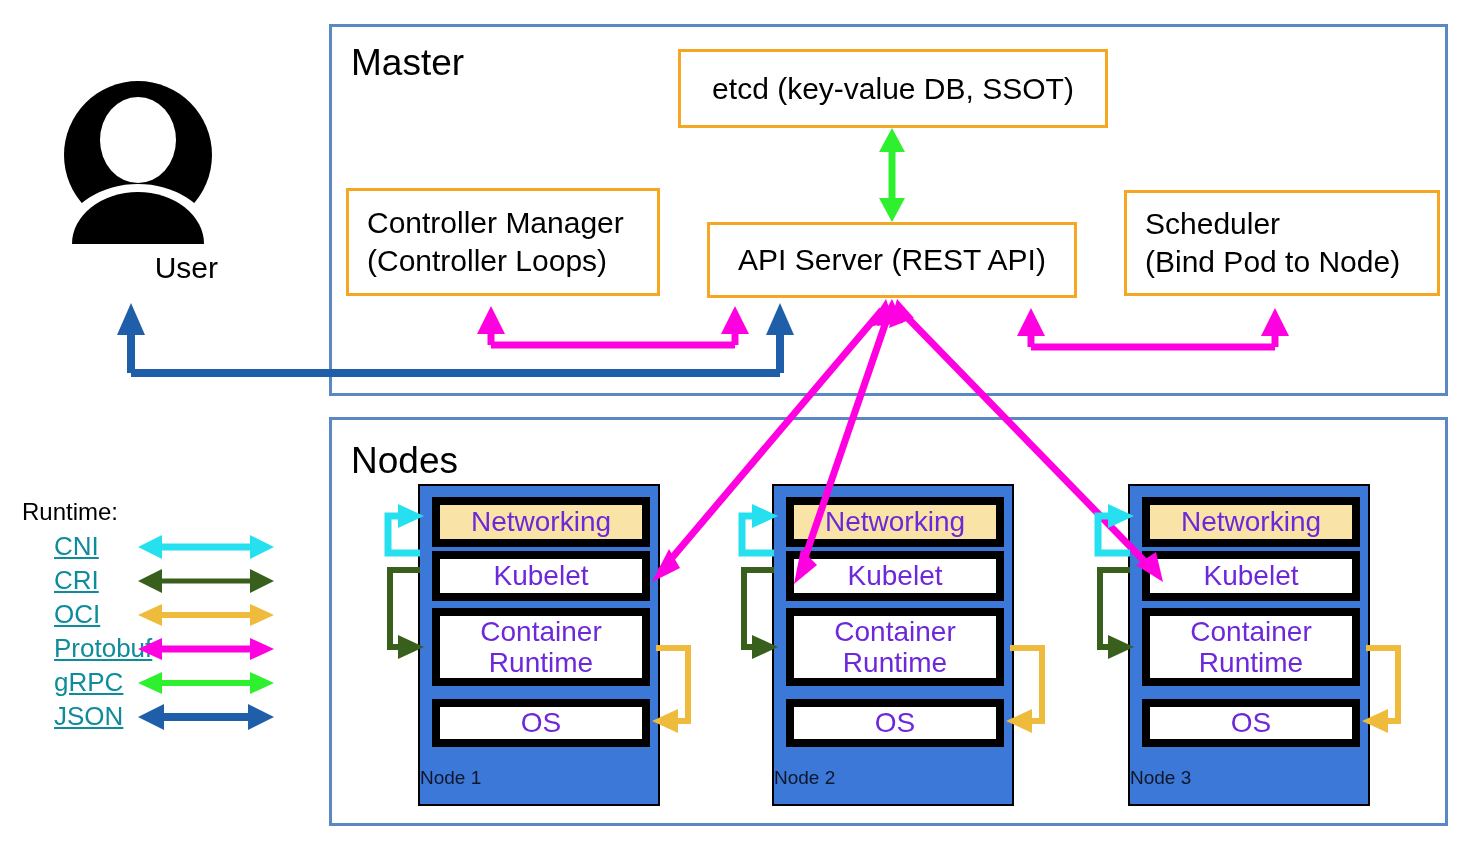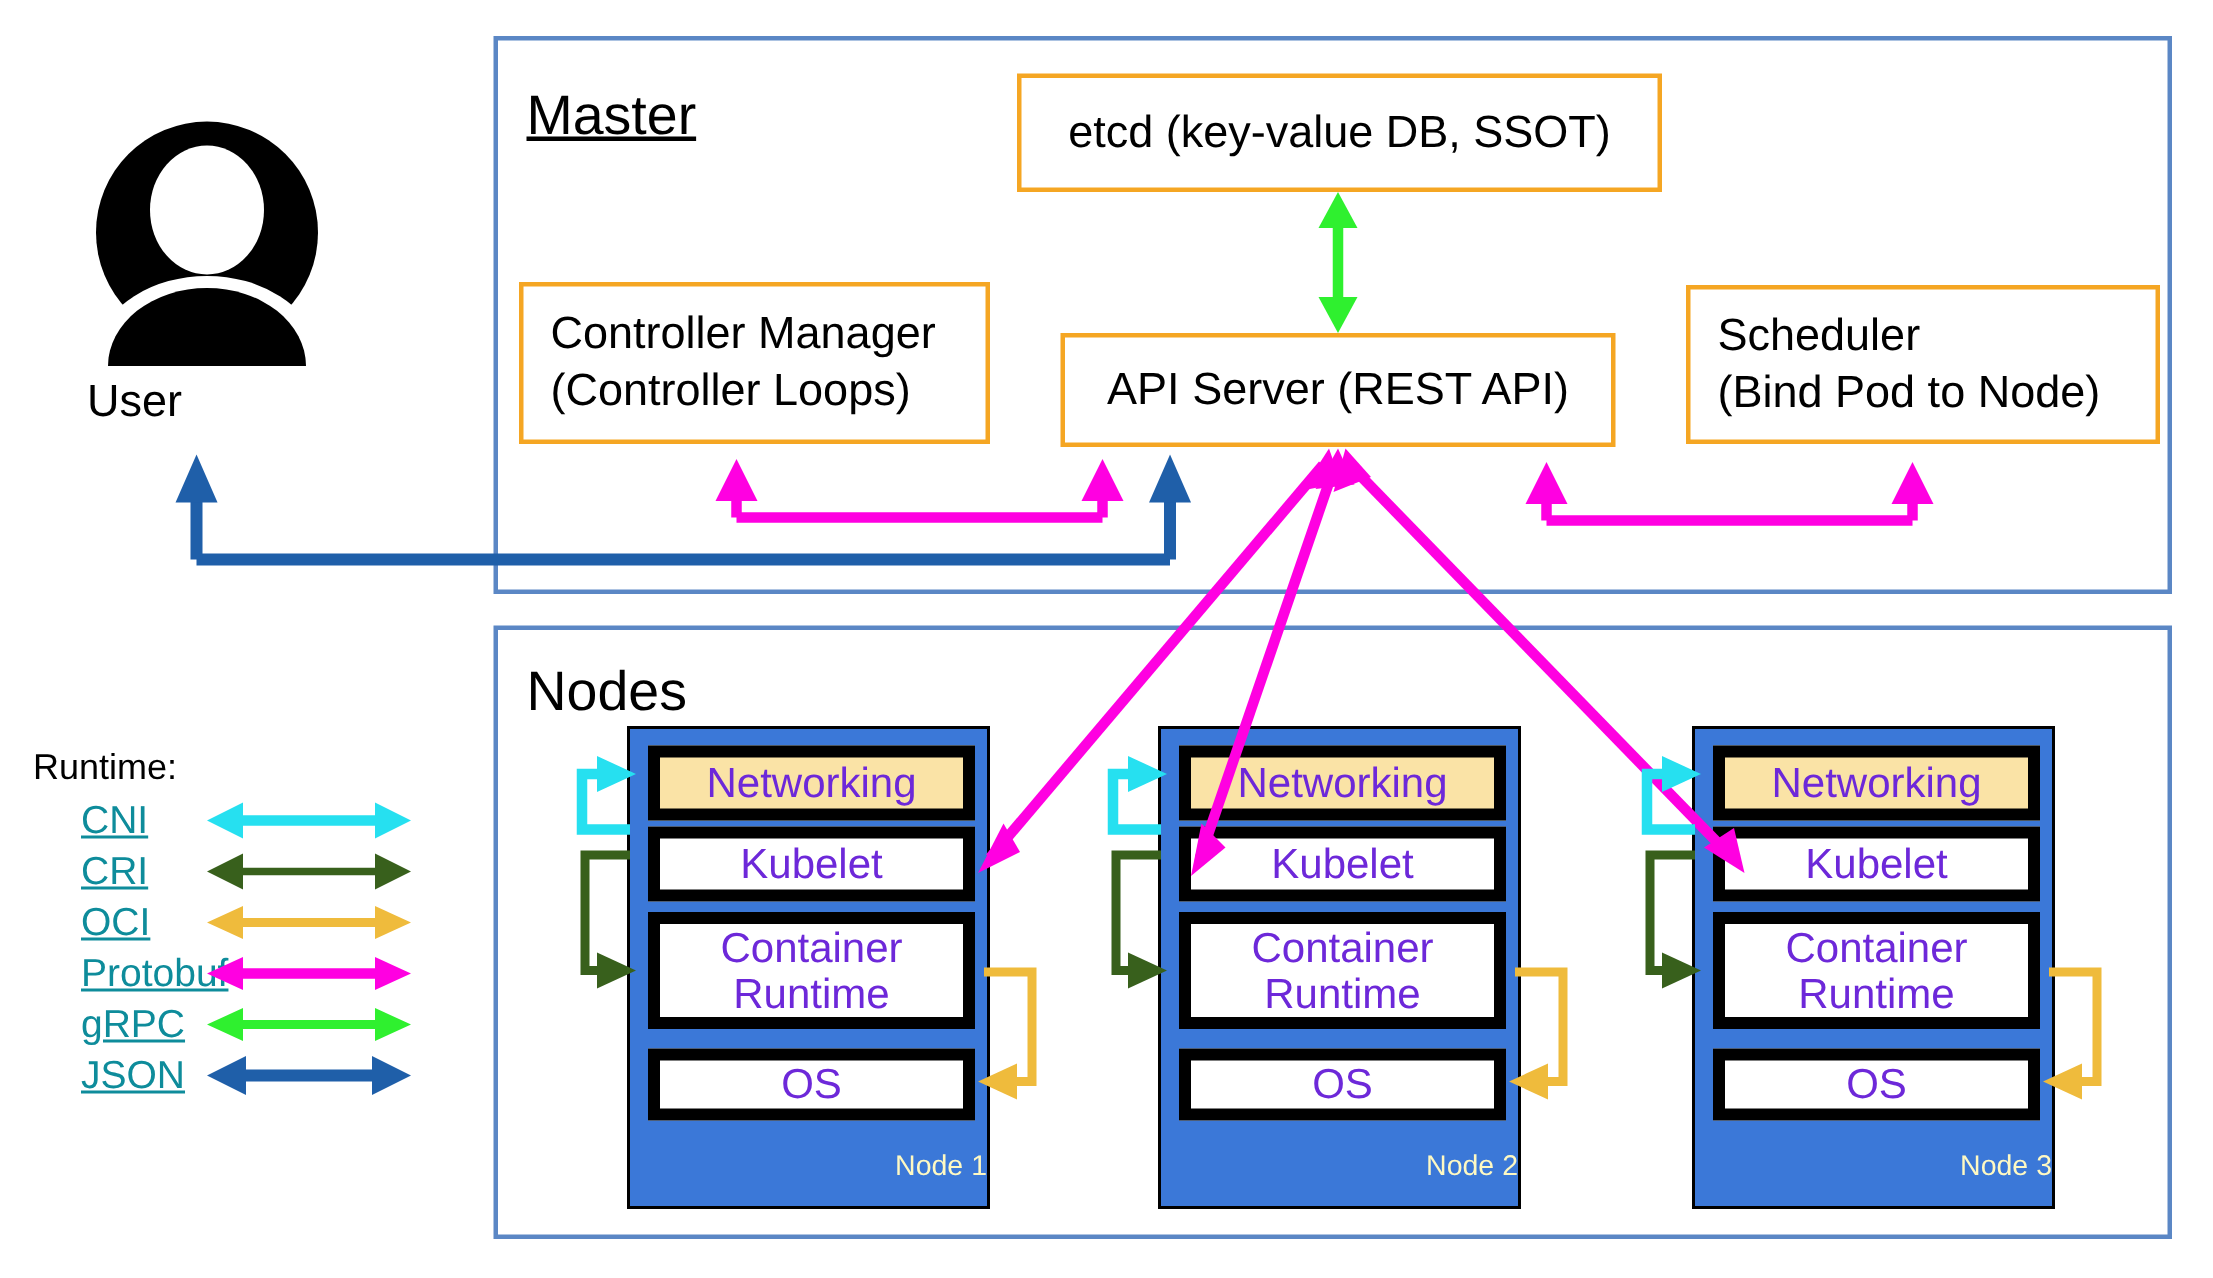--- a/index.html
+++ b/index.html
@@ -13,30 +13,30 @@
   
   .panel{position:absolute;border:3px solid #5b87c5;background:transparent;box-sizing:border-box;z-index:5;}
   .panel-title{position:absolute;font-size:37px;line-height:37px;color:#000;white-space:nowrap;z-index:12;}
 
   
   .mbox{position:absolute;box-sizing:border-box;border:3px solid #f5a623;background:#fff;
         display:flex;align-items:center;padding-left:18px;z-index:15;}
   .mbox .ml{font-size:30px;line-height:38px;color:#000;white-space:pre-line;text-align:left;}
 
   
-  .user-label{position:absolute;font-size:30px;line-height:30px;color:#000;text-align:left;width:160px;z-index:25;}
+  .user-label{position:absolute;font-size:30px;line-height:30px;color:#000;text-align:right;width:160px;z-index:25;}
 
   
   .node{position:absolute;box-sizing:border-box;background:#3b78d8;border:2px solid #000;z-index:15;}
   .nrow{position:absolute;box-sizing:border-box;border:8px solid #000000;background:#fff;
         display:flex;align-items:center;justify-content:center;text-align:center;
         font-size:28px;line-height:32px;color:#6d28d9;}
   .nrow.net{background:#fae3a6;}
   .nrow.two{line-height:31px;}
-  .node-name{position:absolute;left:0;width:100%;text-align:right;font-size:19px;line-height:19px;color:#fef9c3;}
+  .node-name{position:absolute;left:0;width:100%;text-align:left;font-size:19px;line-height:19px;color:#0f172a;}
 
   
   .legend{position:absolute;left:22px;top:500px;z-index:25;}
   .legend-title{font-size:24px;line-height:24px;color:#000;margin-bottom:7px;}
   .lrow{height:34px;position:relative;}
   .lrow .lbl{position:absolute;left:0;top:0;font-size:26px;line-height:30px;color:#0e8c9b;
              text-decoration:underline;white-space:nowrap;margin-left:32px;}
 </style>
 </head>
 <body>
@@ -47,21 +47,21 @@
     <g>
       <circle cx="138" cy="155" r="74" fill="#000"></circle>
       <ellipse cx="138" cy="140" rx="38" ry="43" fill="#fff"></ellipse>
       <path d="M 62 232 A 78 62 0 0 1 214 232 L 214 246 L 62 246 Z" fill="#fff"></path>
       <path d="M 138 192 A 66 52 0 0 1 204 244 L 72 244 A 66 52 0 0 1 138 192 Z" fill="#000"></path>
     </g>
   </svg>
   <div class="user-label" style="left:58px;top:253px;">User</div>
 
   <div class="panel" style="left:329px;top:24px;width:1119px;height:372px;"></div>
-  <div class="panel-title" style="left:351px;top:58px;text-decoration:underline;">Master</div>
+  <div class="panel-title" style="left:351px;top:44px;">Master</div>
 
   <div class="mbox" style="left:678px;top:49px;width:430px;height:79px;justify-content:center;padding-left:0;align-items:center;">
     <span class="ml">etcd (key-value DB, SSOT)</span>
   </div>
 
   <div class="mbox" style="left:346px;top:188px;width:314px;height:108px;">
     <span class="ml">Controller Manager
 (Controller Loops)</span>
   </div>
 

